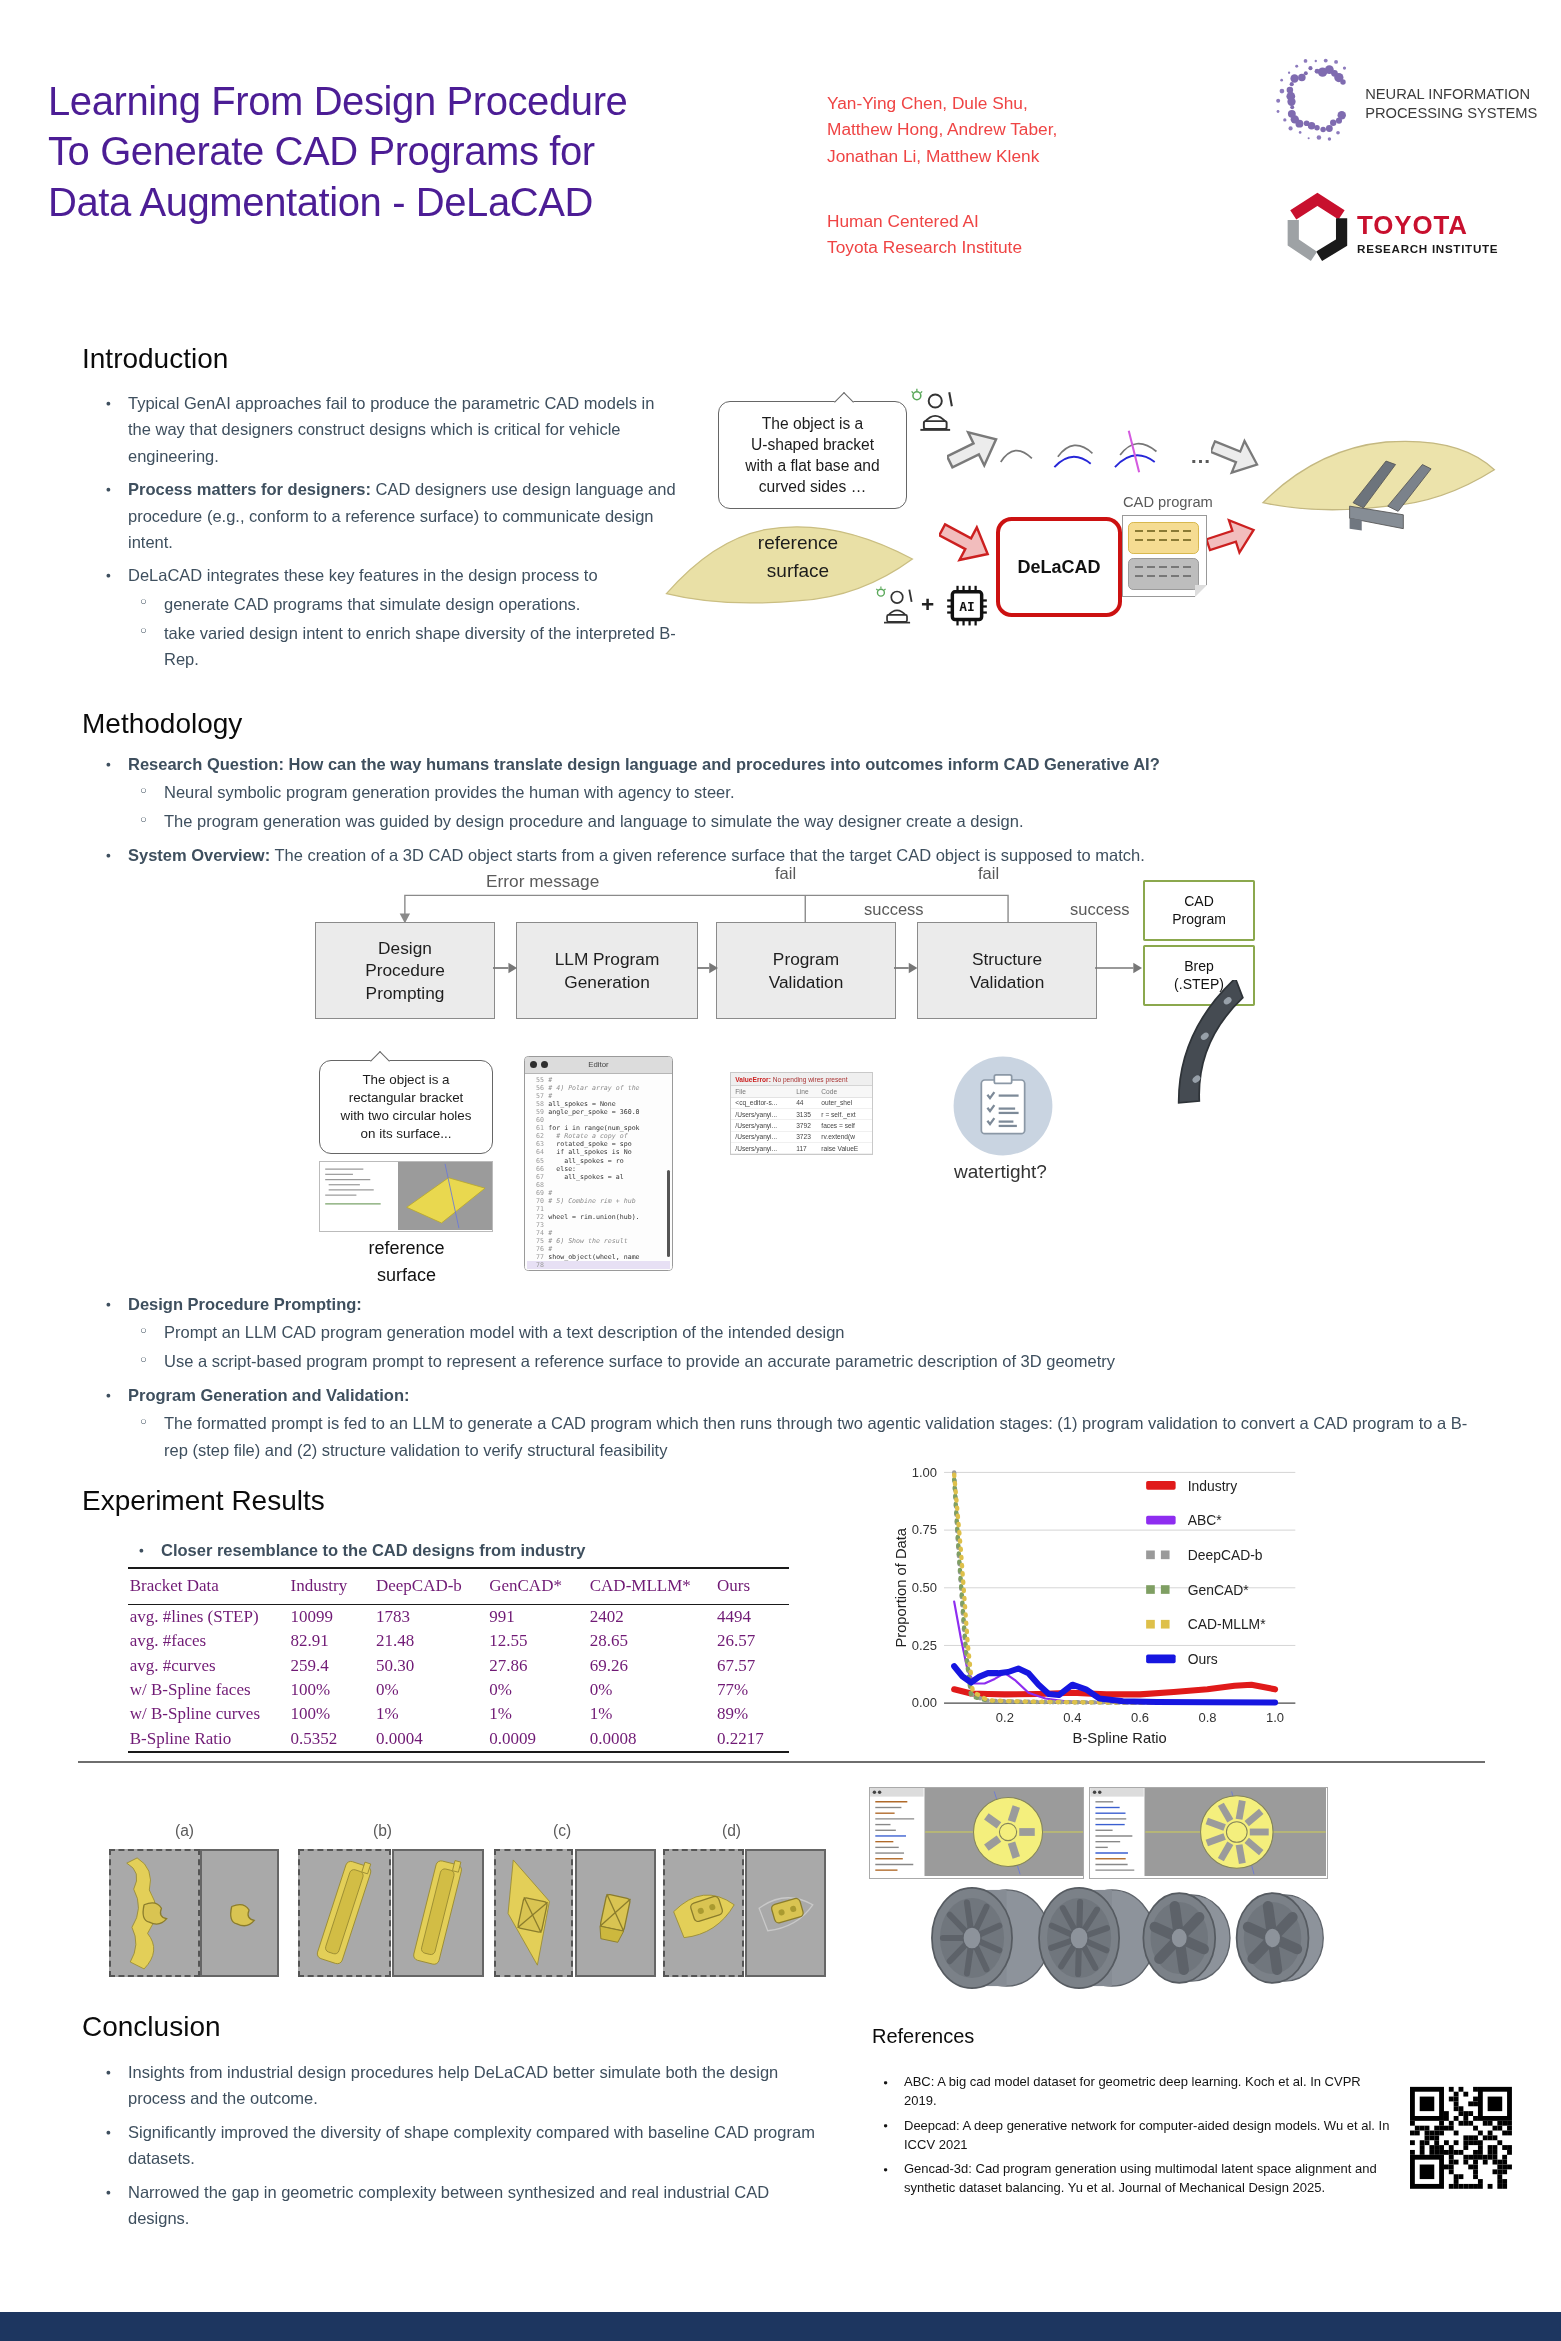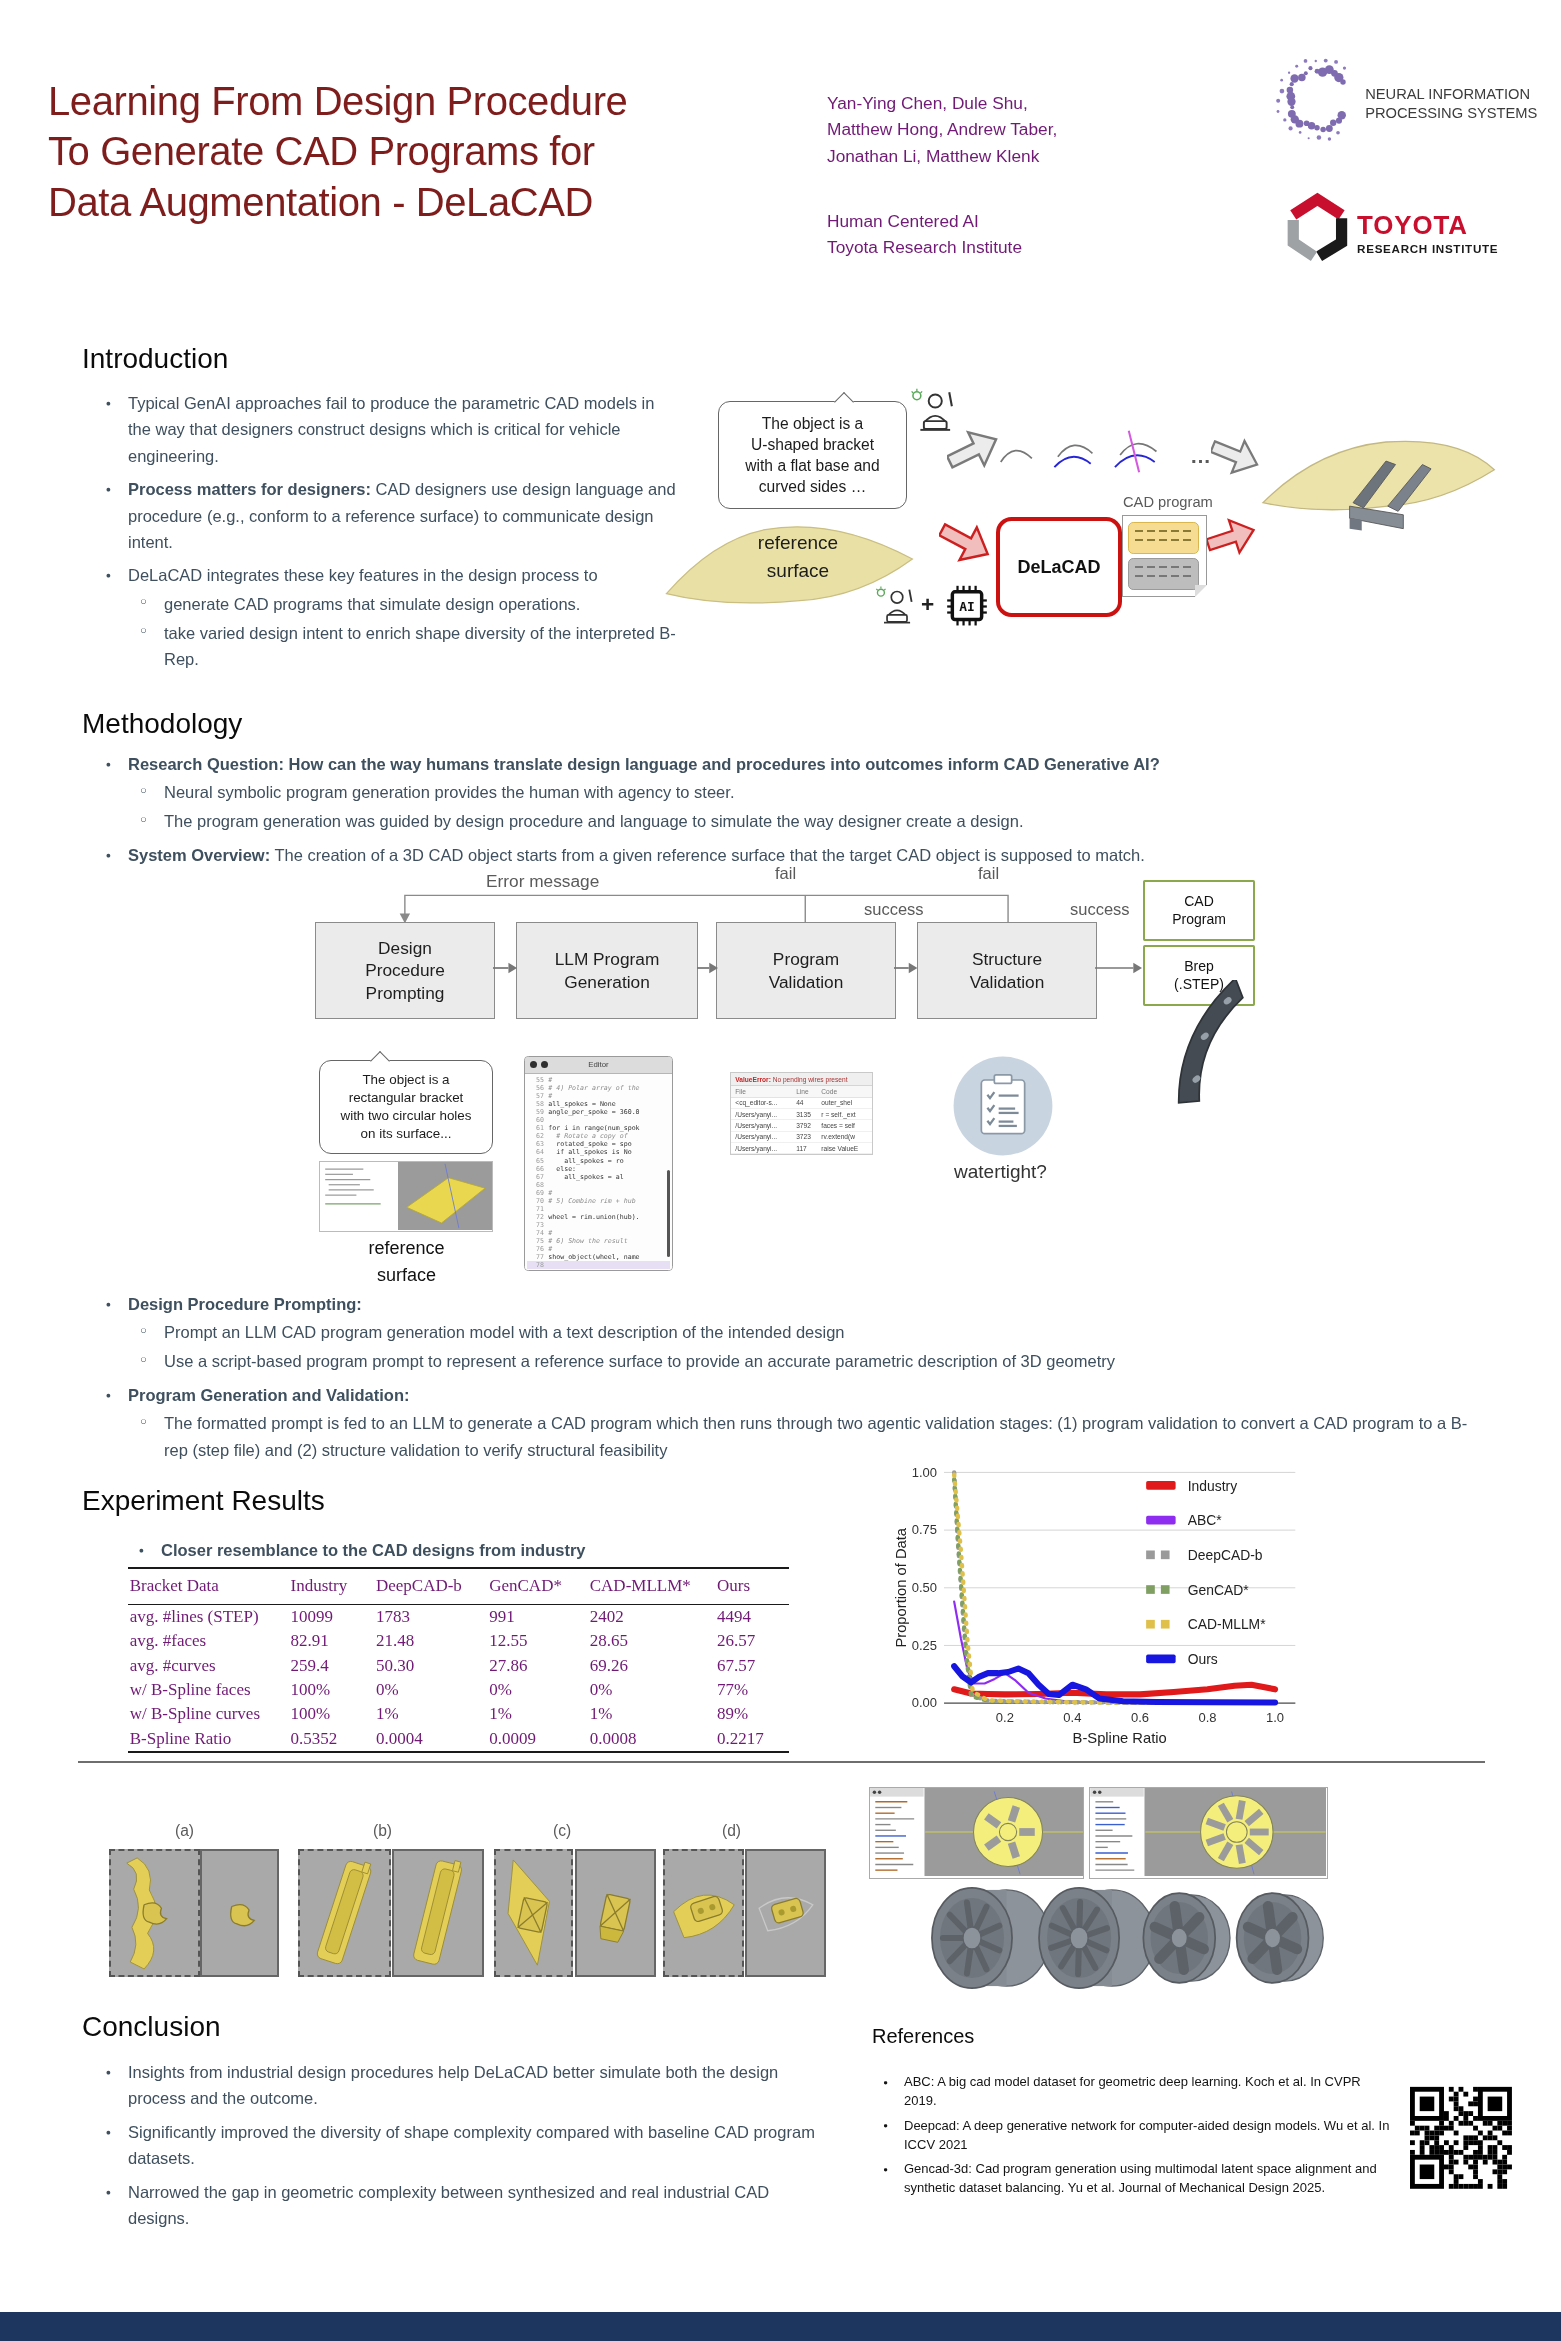--- a/index.html
+++ b/index.html
@@ -1,22 +1,22 @@
 <!DOCTYPE html>
 <html style="font-size:14px"><head>
 <meta charset="utf-8">
 <style>
   html,body{margin:0;padding:0;background:#ffffff;}
   #poster{position:relative;width:1561px;height:2342px;background:#fff;overflow:hidden;
           font-family:"Liberation Sans",sans-serif;color:#111;}
   .abs{position:absolute;}
-  .h1{font-size:40px;line-height:1.26;font-weight:400;color:#7f1d1d;white-space:pre-line;letter-spacing:-0.4px;}
+  .h1{font-size:40px;line-height:1.26;font-weight:400;color:#4c1d95;white-space:pre-line;letter-spacing:-0.4px;}
   .h2{font-size:28px;font-weight:400;color:#0b0b0b;}
   .h3{font-size:20px;font-weight:400;color:#0b0b0b;}
-  .authors{font-size:17.3px;line-height:1.52;white-space:pre-line;color:#701a75;}
+  .authors{font-size:17.3px;line-height:1.52;white-space:pre-line;color:#ef4444;}
   .blist{list-style:none;margin:0;padding:0;color:#3e4f5e;font-size:16.5px;line-height:1.6;}
   .blist>li{position:relative;padding-left:31px;margin-bottom:7px;}
   .blist>li::before{content:"●";font-size:8.7px;position:absolute;left:8.7px;top:7px;color:#3e4f5e;}
   .sub{list-style:none;margin:2px 0 0 0;padding:0;font-weight:400;}
   .sub>li{position:relative;padding-left:36px;margin-bottom:2.6px;}
   .sub>li::before{content:"○";font-size:11.3px;position:absolute;left:12px;top:1.7px;color:#3e4f5e;}
   .reflist{list-style:none;margin:0;padding:0;color:#141414;font-size:13px;line-height:1.45;}
   .reflist>li{position:relative;padding-left:26px;margin-bottom:6px;}
   .reflist>li::before{content:"●";font-size:7.8px;position:absolute;left:5.2px;top:3.5px;}
   .bubble{border:1.7px solid #666;border-radius:12px;background:#fff;display:flex;align-items:center;

